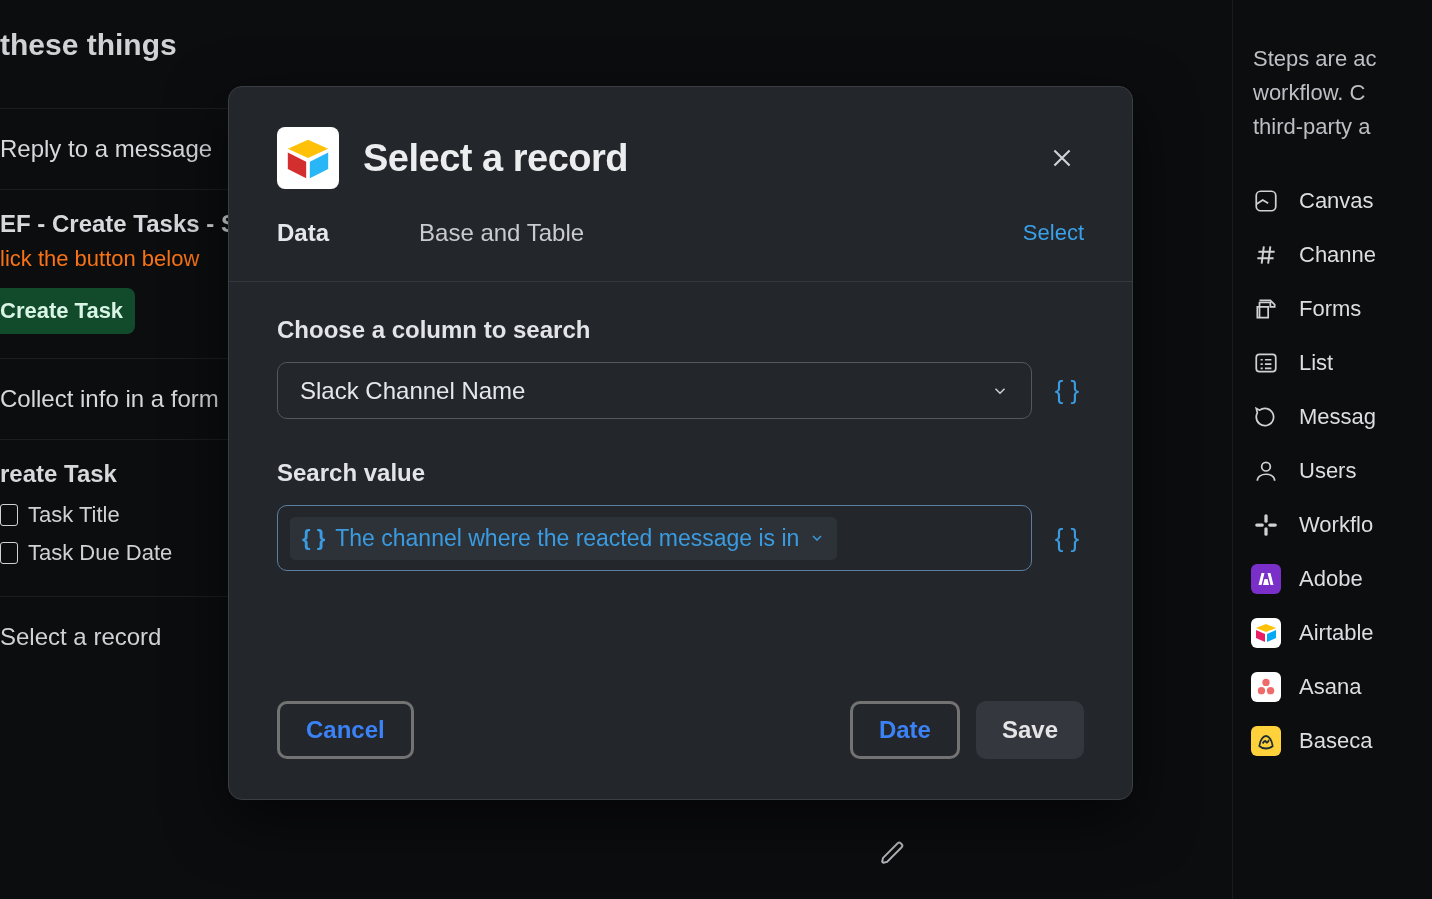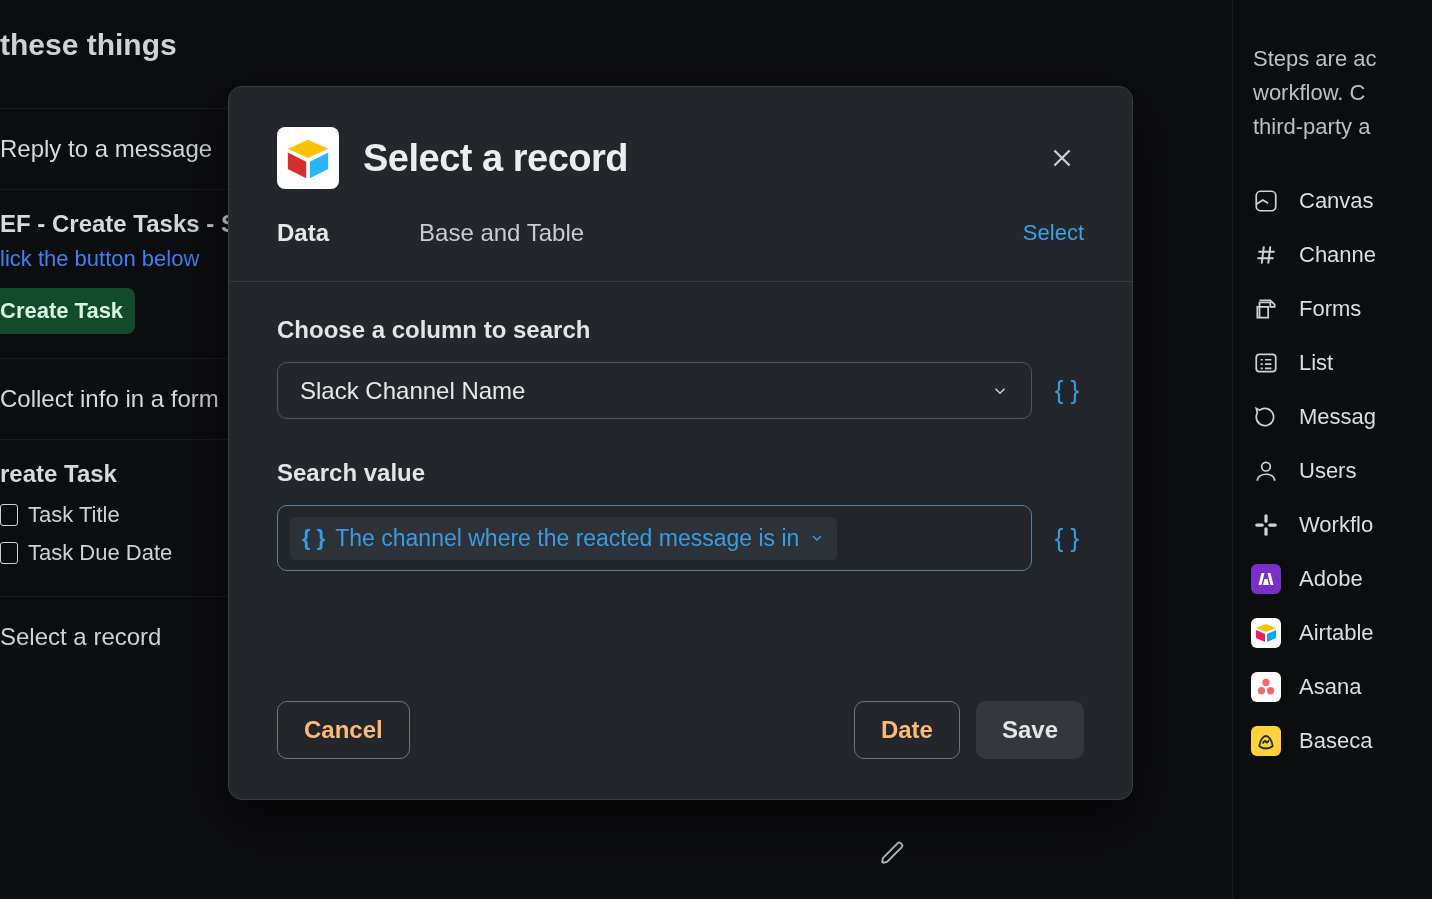--- a/index.html
+++ b/index.html
@@ -40,21 +40,21 @@
   
   .bg-left{
     position:absolute;left:-20px;top:0;width:260px;bottom:0;
     background:#0c0d0f;
     color:#cfd1d5;
   }
   .bg-left .heading{font-size:30px;font-weight:700;margin:28px 0 46px 20px;}
   .bg-row{border-top:1px solid #1c1d21;padding:26px 0 26px 20px;font-size:24px;color:#d6d8dc;}
   .bg-row.small-pad{padding:20px 0 24px 20px;}
   .bg-row .title{font-weight:700;font-size:24px;margin-bottom:8px;}
-  .bg-row .sub{font-size:22px;color:#3b82f6;margin-bottom:16px;}
+  .bg-row .sub{font-size:22px;color:#f97316;margin-bottom:16px;}
   .pill{display:inline-block;background:#124a2c;color:#d8f5e5;padding:10px 12px;border-radius:8px;font-size:22px;font-weight:600;margin-left:-20px;padding-left:20px;}
   .bg-row .line{display:flex;align-items:center;gap:10px;font-size:22px;color:#cfd1d5;padding:6px 0;}
   .docicon{width:18px;height:22px;border:1.5px solid #cfd1d5;border-radius:3px;}
   .last-row{display:flex;align-items:center;justify-content:space-between;padding:26px 0 26px 20px;border-top:1px solid #1c1d21;}
   .last-row .label{font-size:24px;color:#cfd1d5;}
   .pencil{position:absolute;left:880px;top:840px;color:#b8bbc0;}
 
   
   .modal{
     position:absolute;left:228px;top:86px;width:905px;height:714px;
@@ -87,21 +87,21 @@
   .chip{
     display:inline-flex;align-items:center;gap:10px;background:#2c3238;border-radius:5px;padding:8px 12px;font-size:23px;color:var(--blue);font-weight:500;
   }
   .chip .br{color:var(--blue);font-weight:600;font-size:22px;}
   .chip .chev{color:var(--blue);}
   .var-btn{width:34px;height:34px;display:flex;align-items:center;justify-content:center;color:var(--blue);font-size:26px;cursor:pointer;}
   .chev-down{color:#cfd1d5;}
 
   .modal-footer{display:flex;align-items:center;padding:14px 48px 40px 48px;gap:16px;}
   .btn{height:58px;padding:0 26px;border-radius:10px;font-size:24px;font-weight:700;display:inline-flex;align-items:center;justify-content:center;cursor:pointer;user-select:none;}
-  .btn.outline{border:1px solid #737373;color:#fdba74;background:transparent;}
+  .btn.outline{border:3px solid #737373;color:#3b82f6;background:transparent;}
   .btn.primary{background:#34373e;color:#e5e5e5;}
   .spacer{flex:1;}
 </style>
 </head>
 <body>
 
 <div class="bg-left">
   <div class="heading">these things</div>
 
   <div class="bg-row">

